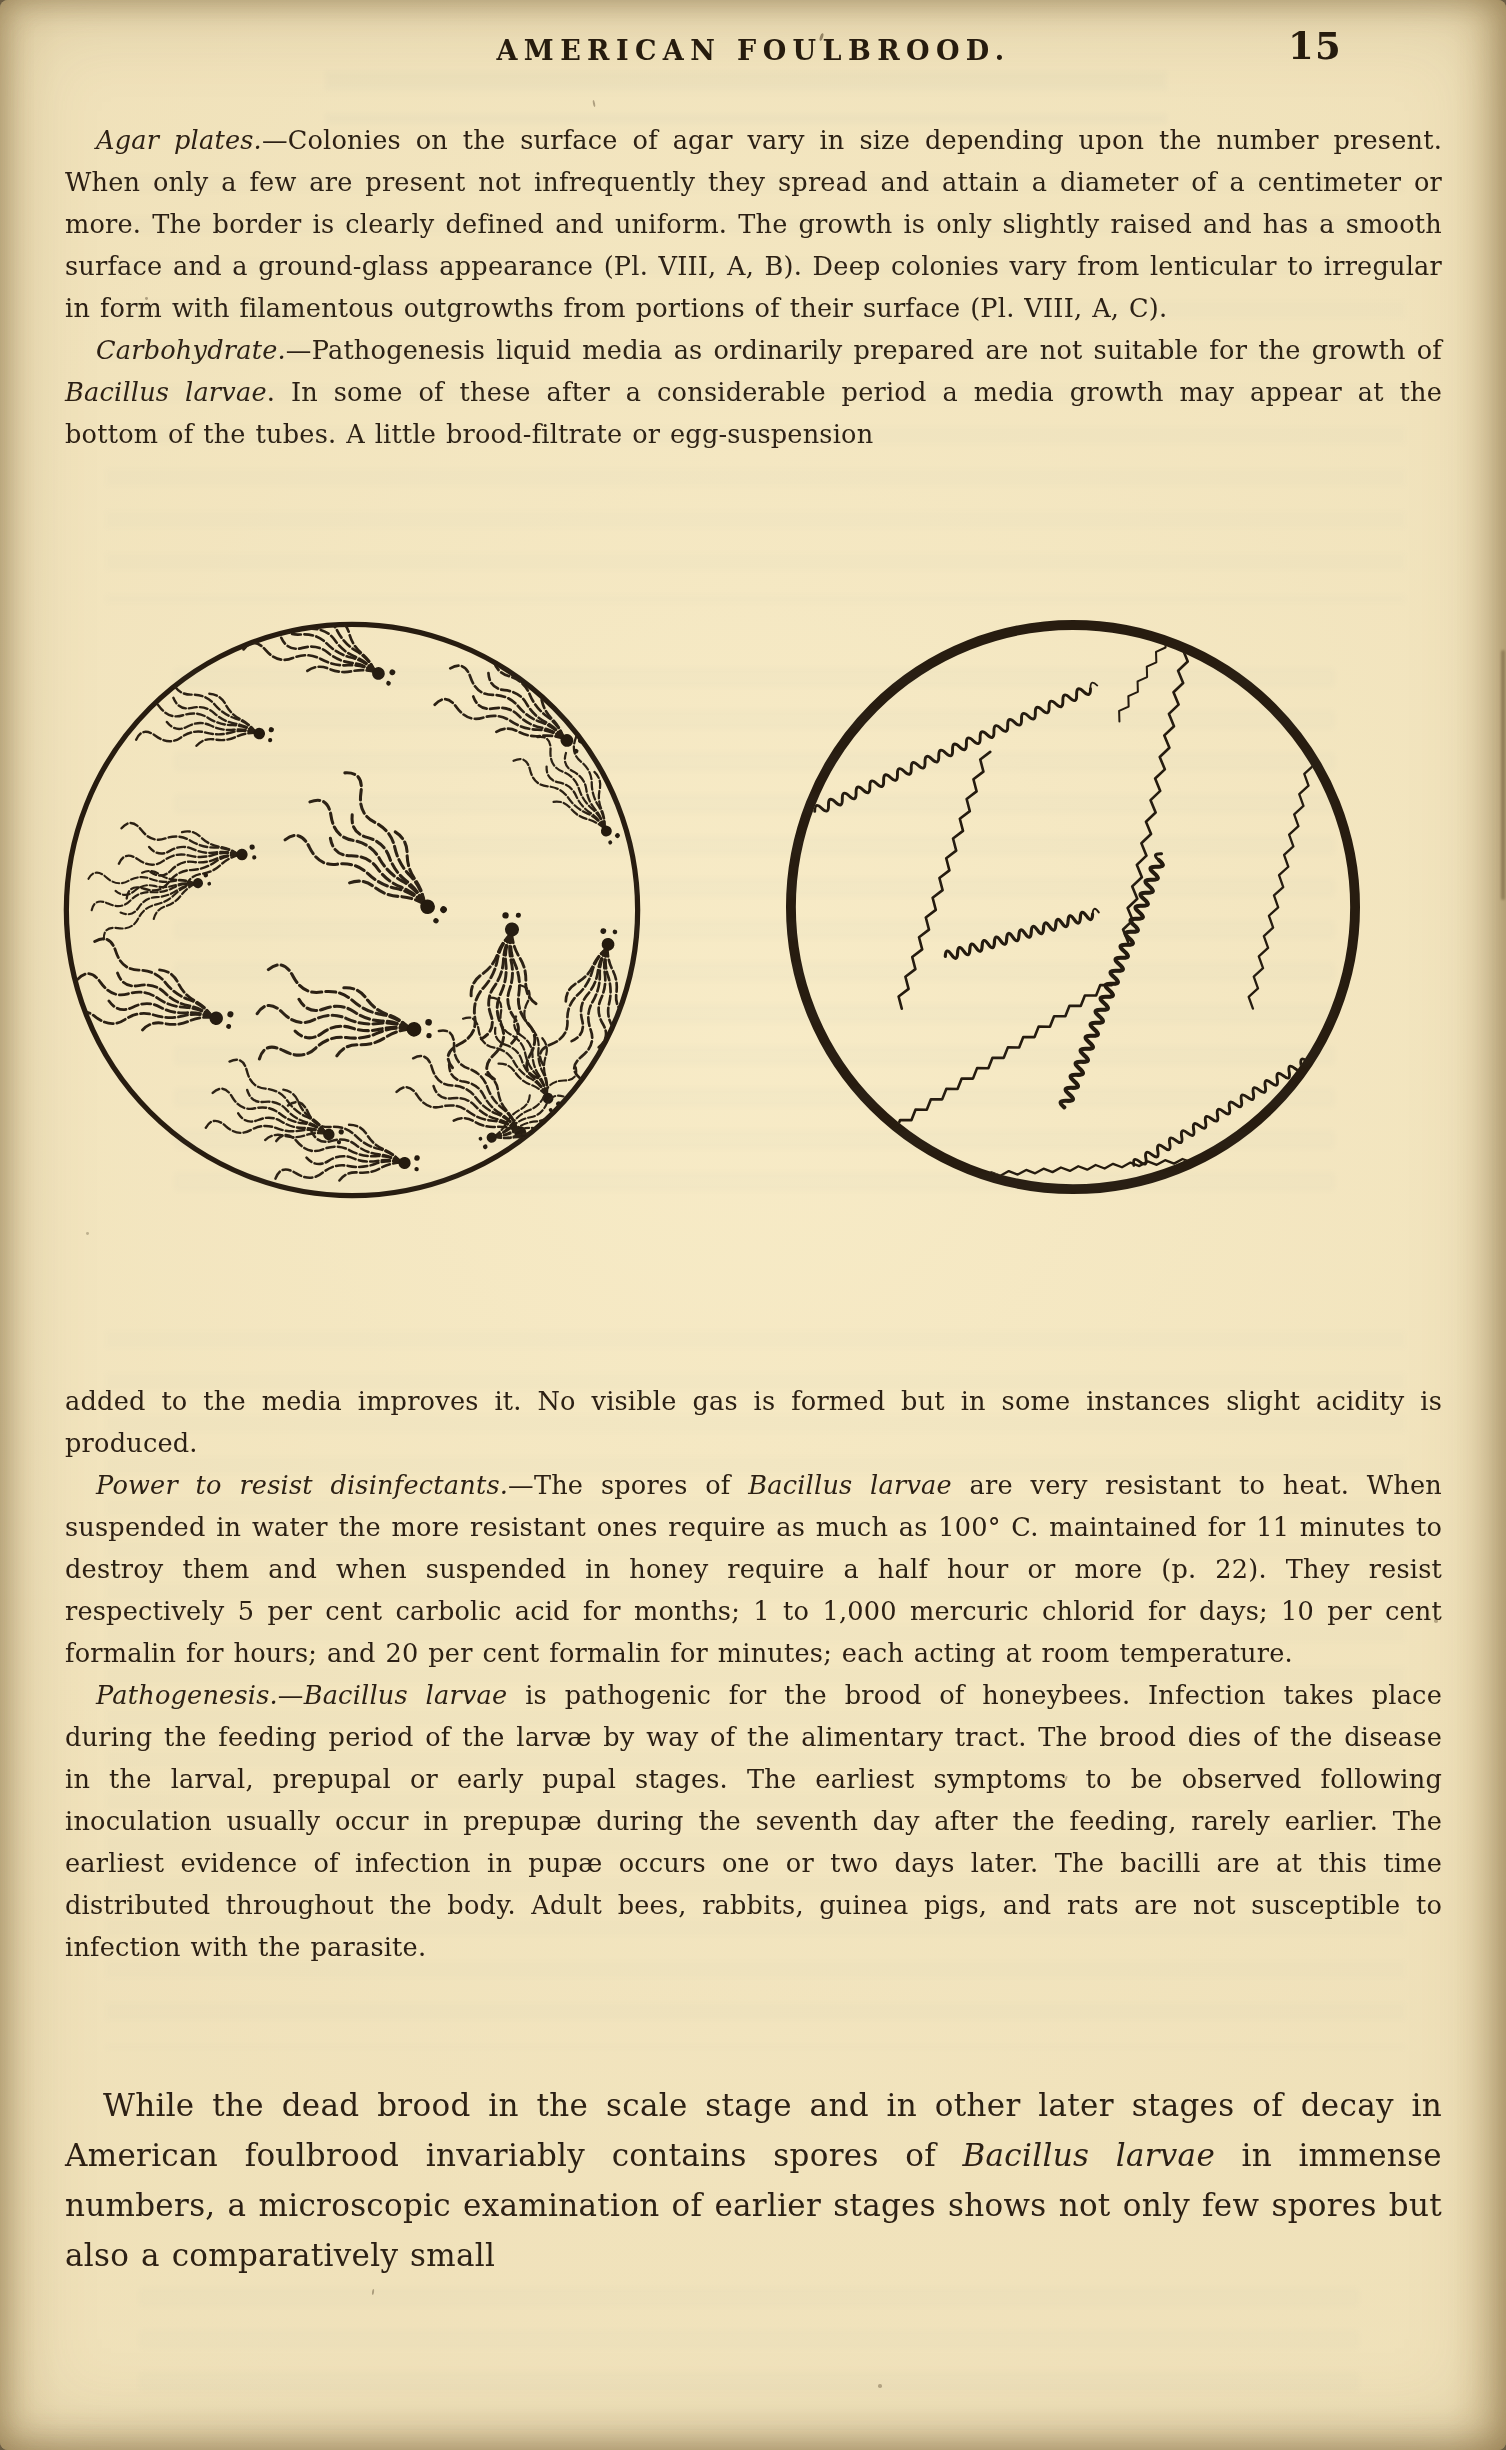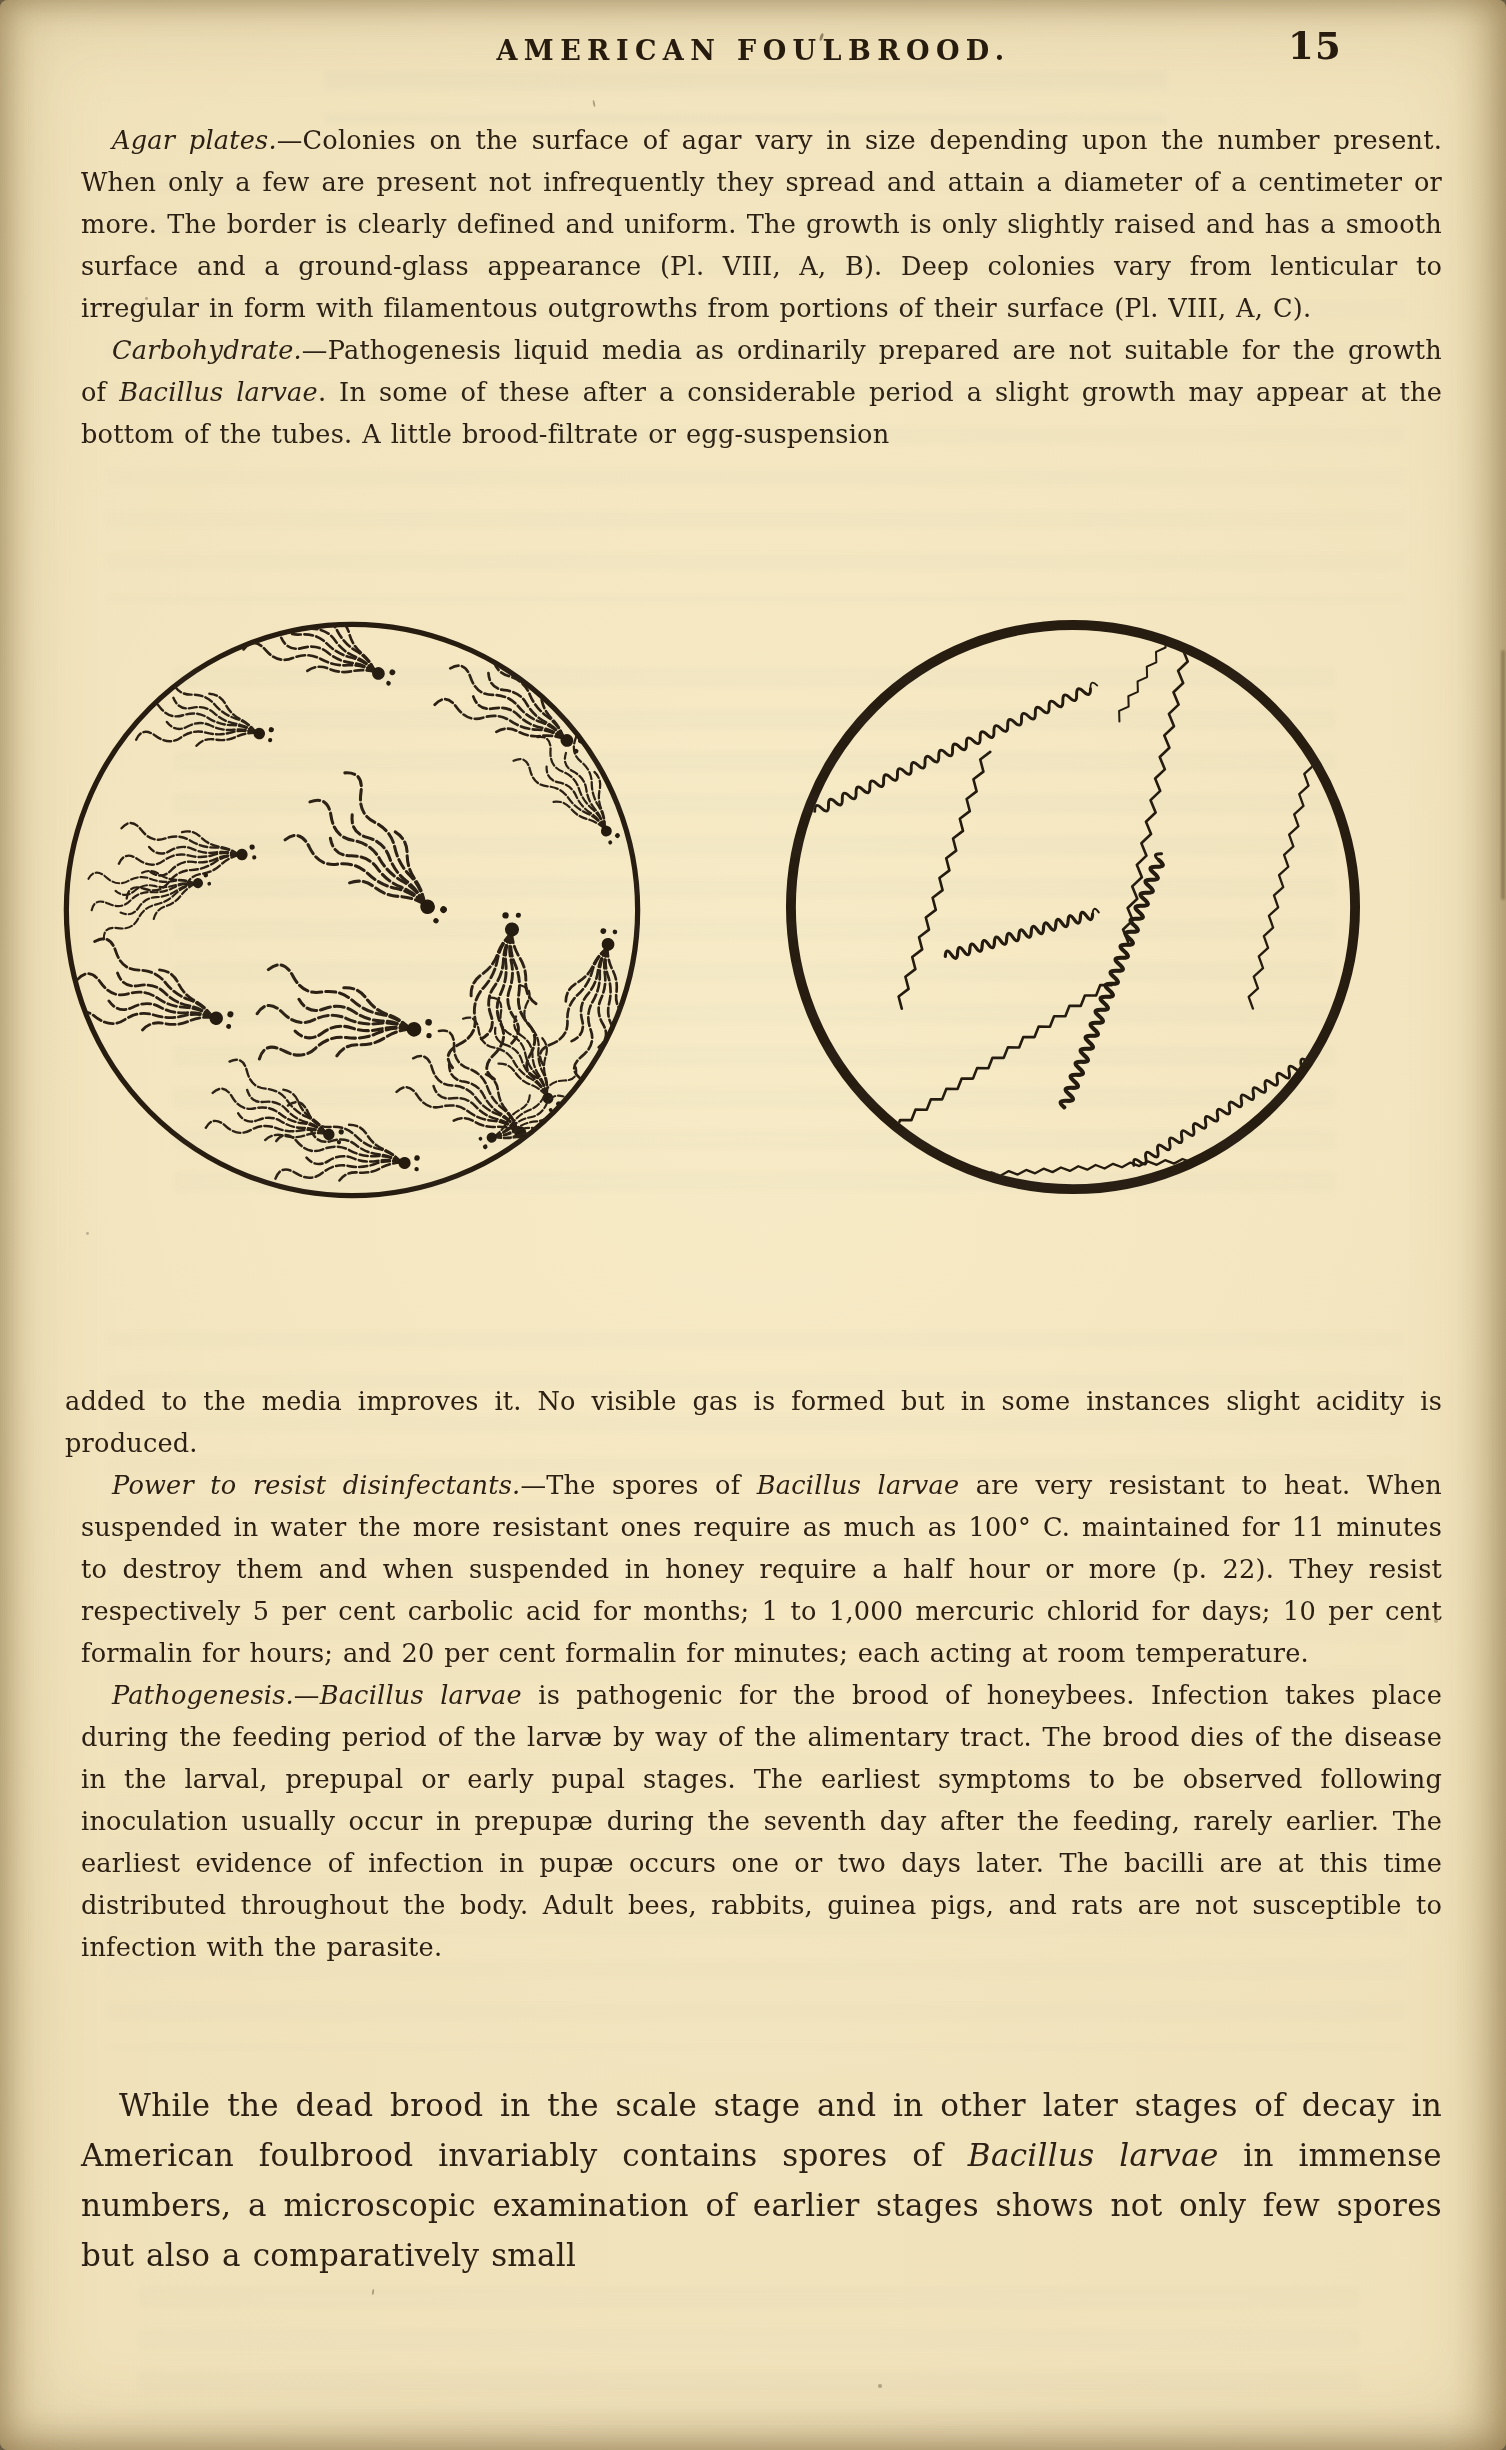--- a/index.html
+++ b/index.html
@@ -40,21 +40,21 @@
     font-size:37px;font-weight:700;color:#241a0e;letter-spacing:1.2px;
   }
 
   
   .textblock{
     position:absolute;left:65px;width:1377px;
     font-size:25.6px;line-height:42px;
     text-align:justify;letter-spacing:0.2px;word-spacing:1.5px;
   }
   .textblock p{margin:0;}
-  .textblock p.indent{text-indent:31px;margin-left:16px;}
+  .textblock p.indent{text-indent:31px;}
   .it{font-style:italic;}
   #block1{top:119px;}
   #block2{top:1380px;}
   #block3{
     top:2080px;
     font-size:31px;line-height:50px;letter-spacing:0.3px;word-spacing:1.7px;
   }
   #block3 p.indent{text-indent:38px;}
 
   
@@ -96,21 +96,21 @@
 
 <div class="page">
 
   <div class="running-head">
     <div class="head-title">AMERICAN FOULBROOD.</div>
   </div>
   <div class="page-number">15</div>
 
   <section class="textblock" id="block1">
     <p class="indent"><span class="it">Agar plates.</span><span>—Colonies on the surface of agar vary in size depending upon the number present.  When only a few are present not infrequently they spread and attain a diameter of a centimeter or more.  The border is clearly defined and uniform. The growth is only slightly raised and has a smooth surface and a ground-glass appearance (Pl. VIII, A, B).  Deep colonies vary from lenticular to irregular in form with filamentous outgrowths from portions of their surface (Pl. VIII, A, C).</span></p>
-    <p class="indent"><span class="it">Carbohydrate.</span><span>—Pathogenesis liquid media as ordinarily prepared are not suitable for the growth of </span><span class="it">Bacillus larvae</span><span>.  In some of these after a considerable period a slight growth may appear at the bottom of the tubes.  A little brood-filtrate or egg-suspension</span></p>
+    <p class="indent"><span class="it">Carbohydrate.</span><span>—Pathogenesis liquid media as ordinarily prepared are not suitable for the growth of </span><span class="it">Bacillus larvae</span><span>.  In some of these after a considerable period a media growth may appear at the bottom of the tubes.  A little brood-filtrate or egg-suspension</span></p>
   </section>
 
   <figure class="figure" id="fig5">
     <svg width="598" height="598" viewBox="0 0 1030 1030">
       <defs>
         <clipPath id="fig5clip">
             <circle cx="515" cy="515" r="492"></circle>
           </clipPath>
         <g id="tuftShape">
           <path class="fl" transform="rotate(-26)" d="M0 0 Q-20 -6 -40 -2 T-80 -7 T-118 -3"></path>

